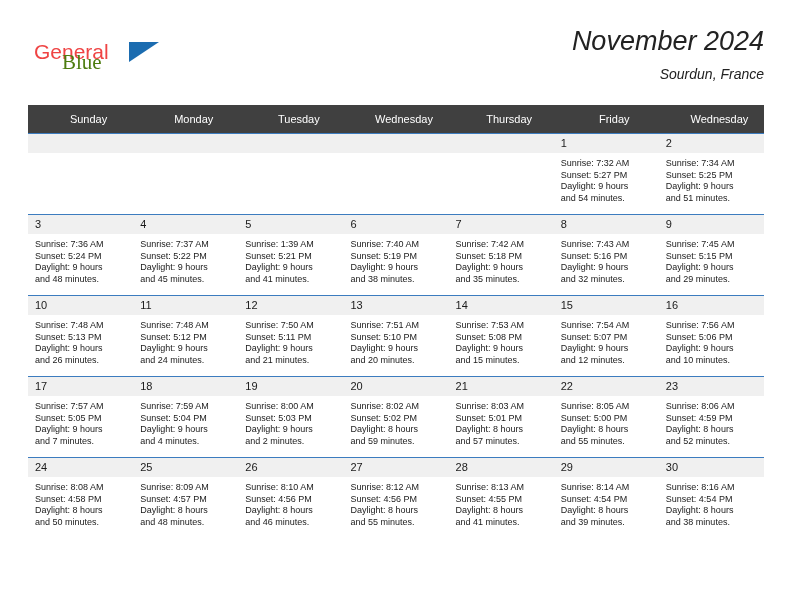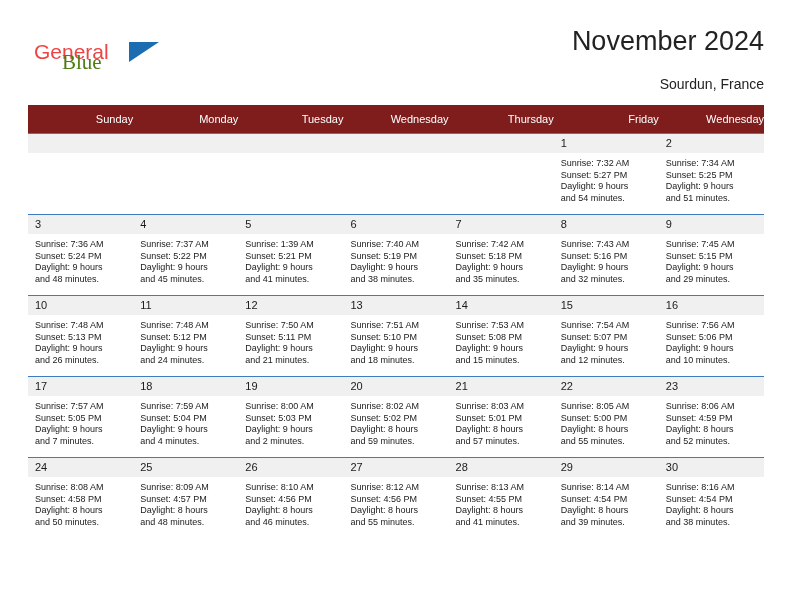--- a/index.html
+++ b/index.html
@@ -61,51 +61,52 @@
     height: 0;
     border-left: 30px solid #1b6cb0;
     border-bottom: 20px solid transparent;
   }
 
   .title-block {
     position: absolute;
     right: 0;
     top: -4px;
     text-align: right;
+    font-style: italic;
   }
   .cal-title {
     font-size: 27px;
     color: #222222;
     font-weight: normal;
     line-height: 34px;
     white-space: nowrap;
   }
   .cal-subtitle {
     font-size: 14px;
     color: #222222;
     line-height: 20px;
-    margin-top: 16px;
+    margin-top: 6px;
     white-space: nowrap;
   }
 
   
   .calendar {
     position: absolute;
     left: 28px;
     top: 105px;
     width: 736px;
     border-collapse: collapse;
     table-layout: fixed;
   }
   .calendar th {
-    background: #7f1d1d;
+    background: #404040;
     color: #ffffff;
     font-size: 11px;
     font-weight: normal;
-    text-align: right;
+    text-align: center;
     padding: 5px 0 5px 16px;
     height: 18px;
     border: none;
   }
   .calendar td {
     width: 105.14px;
     height: 80px;
     vertical-align: top;
     padding: 0;
     border: none;
@@ -294,21 +295,21 @@
               <div>Daylight: 9 hours</div>
               <div>and 21 minutes.</div>
             </div>
           </td>
           <td>
             <span class="daynum">13</span>
             <div class="cellbody">
               <div>Sunrise: 7:51 AM</div>
               <div>Sunset: 5:10 PM</div>
               <div>Daylight: 9 hours</div>
-              <div>and 18 minutes.</div>
+              <div>and 20 minutes.</div>
             </div>
           </td>
           <td>
             <span class="daynum">14</span>
             <div class="cellbody">
               <div>Sunrise: 7:53 AM</div>
               <div>Sunset: 5:08 PM</div>
               <div>Daylight: 9 hours</div>
               <div>and 15 minutes.</div>
             </div>

